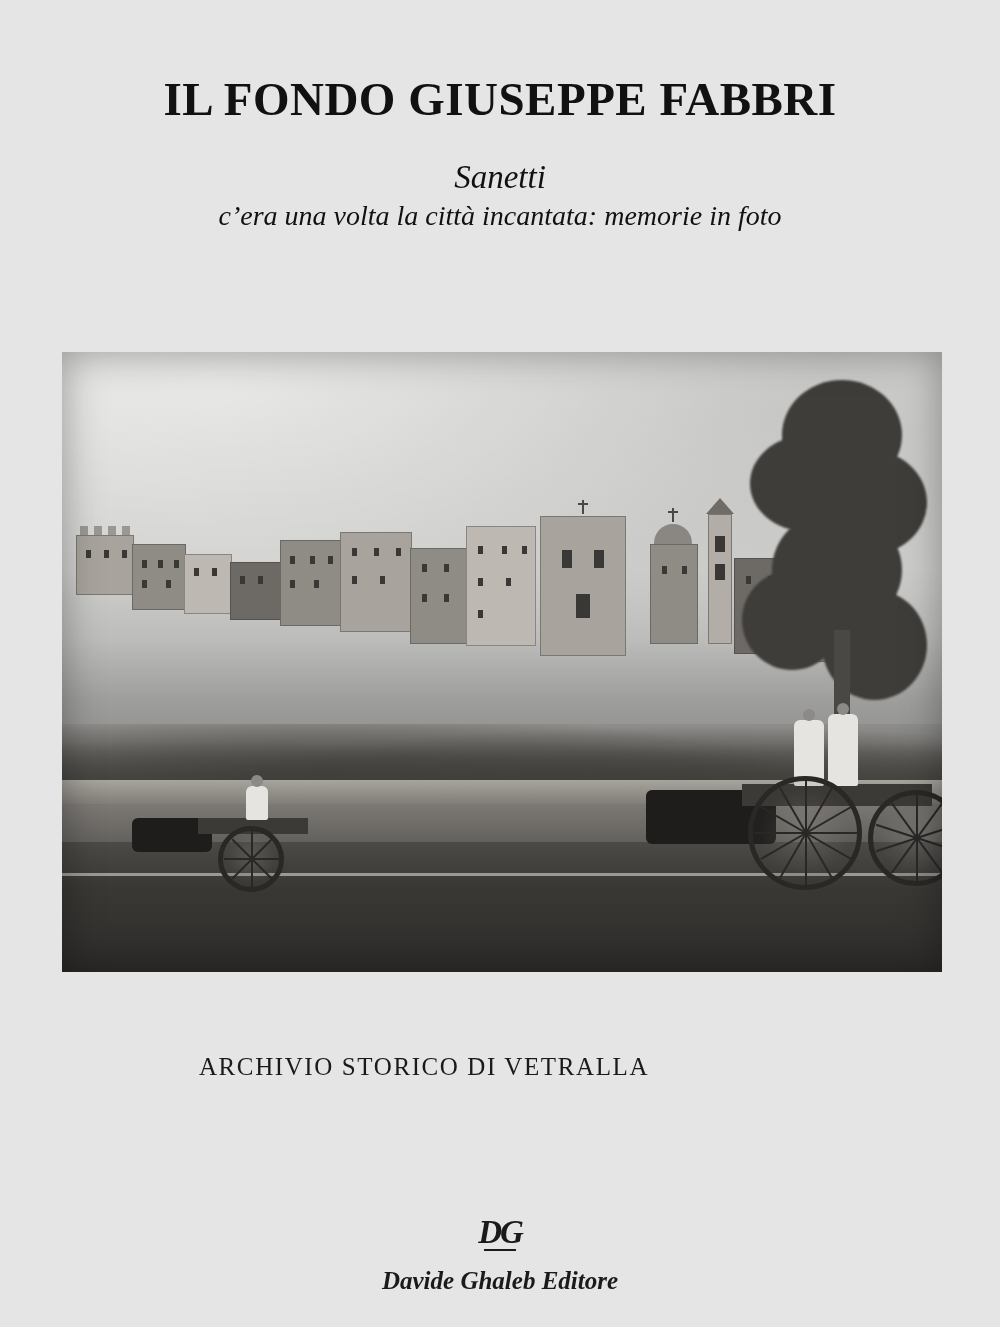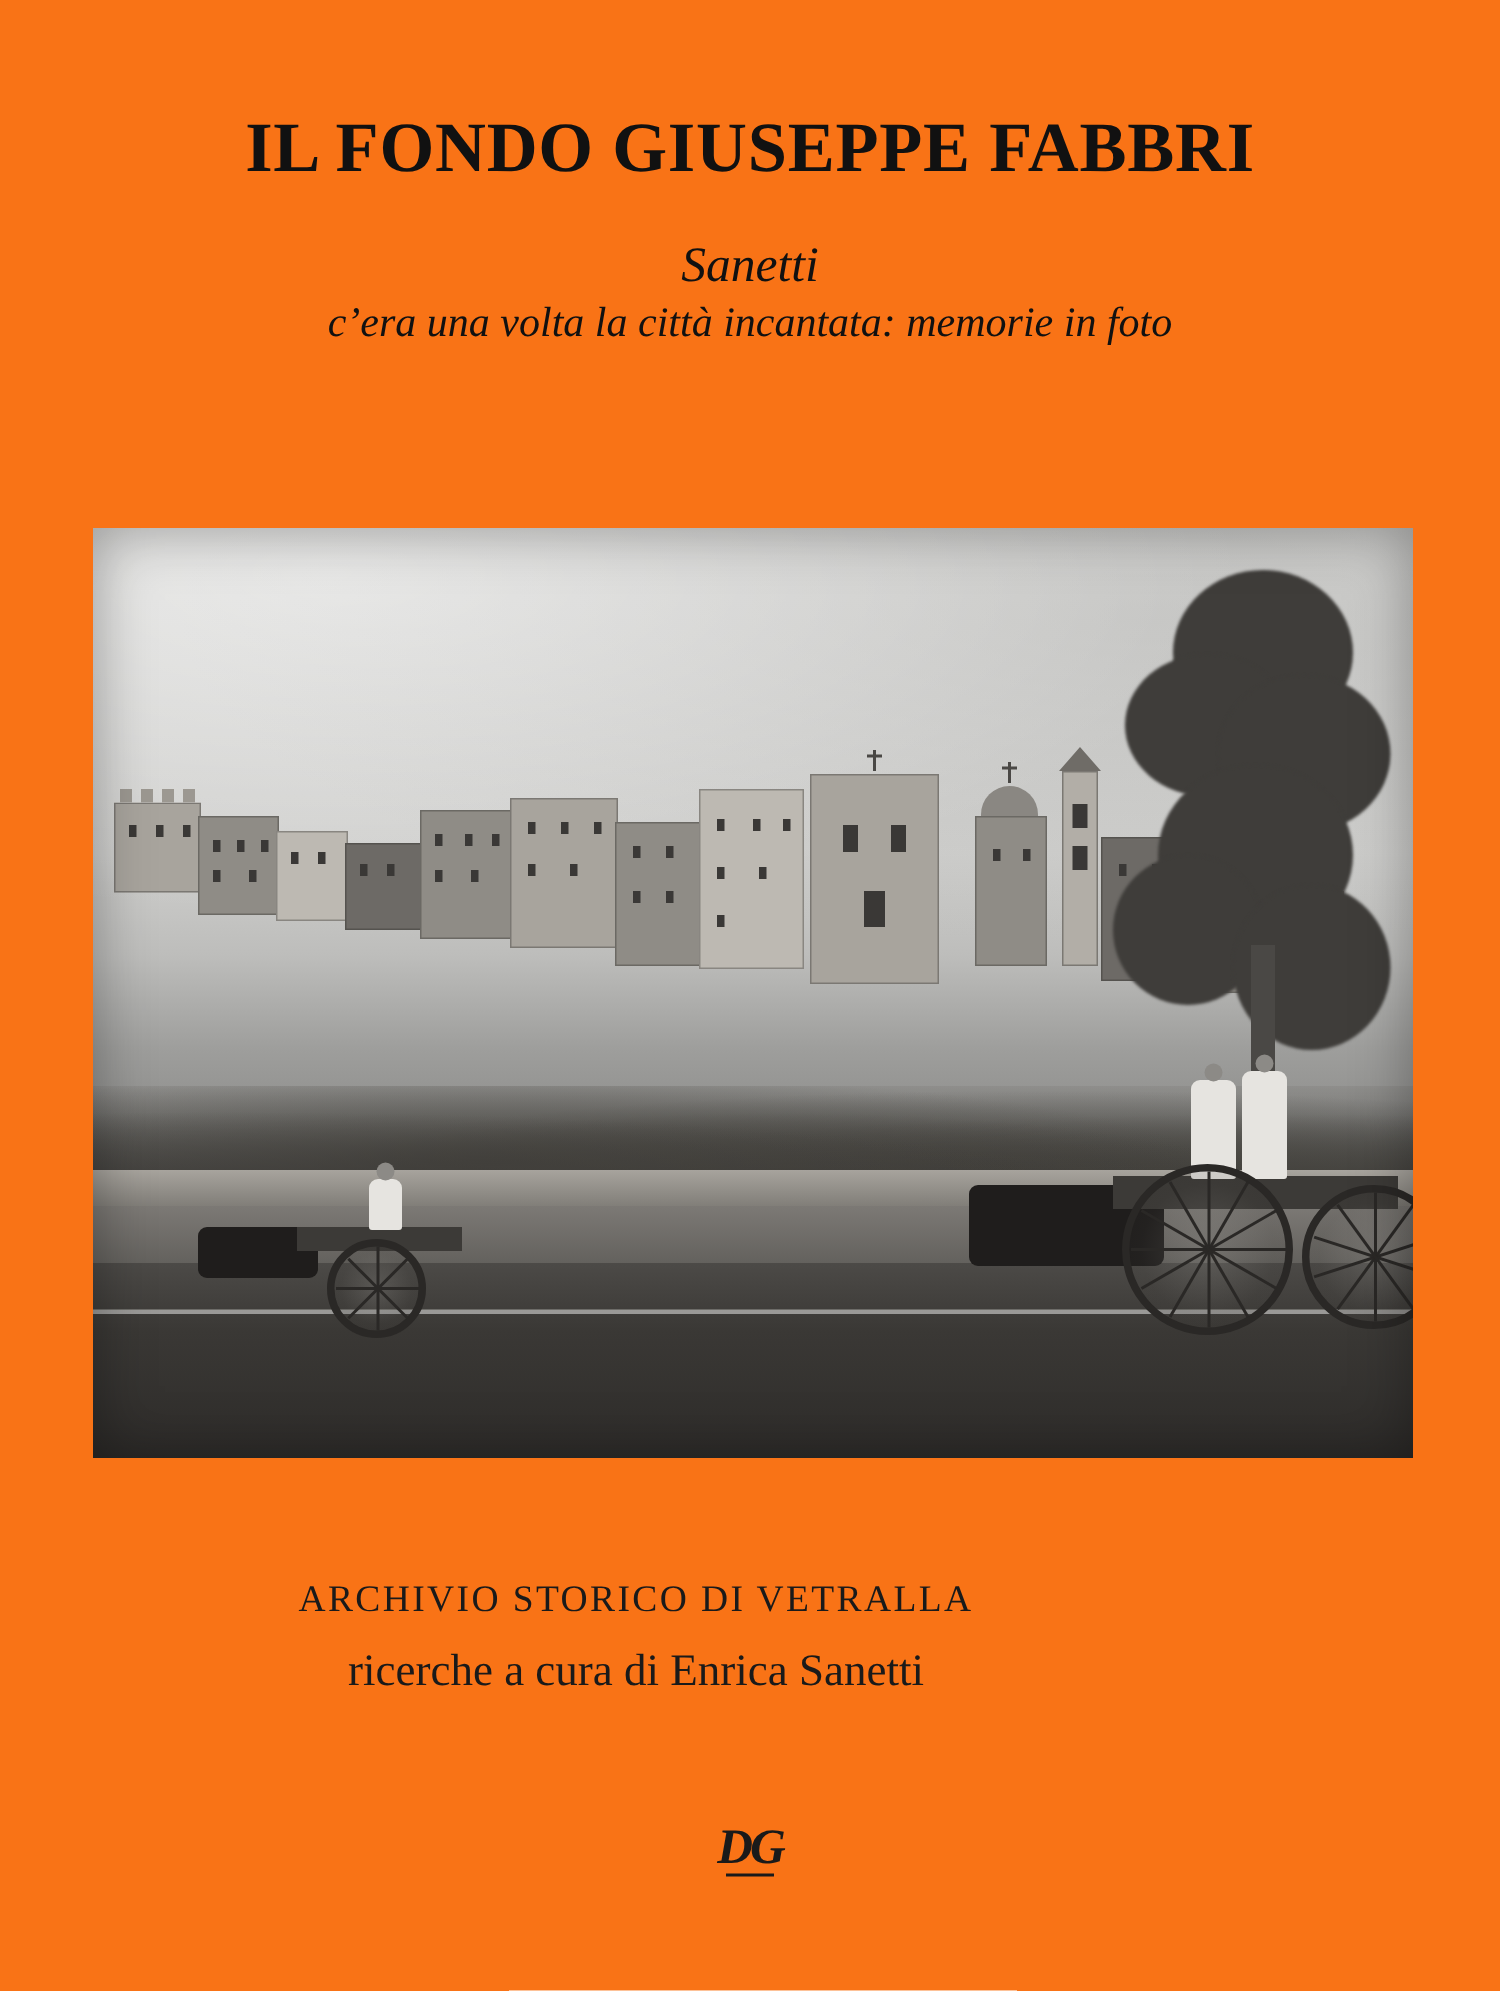--- a/index.html
+++ b/index.html
@@ -4,21 +4,21 @@
 <style>
   html, body {
     margin: 0;
     padding: 0;
     background: #ffffff;
   }
   .page {
     position: relative;
     width: 1000px;
     height: 1327px;
-    background: #f97316;
+    background: #e5e5e5;
     font-family: "Liberation Serif", serif;
     overflow: hidden;
   }
 
   
   .title-block {
     position: absolute;
     top: 74px;
     left: 0;
     width: 1000px;
@@ -481,20 +481,20 @@
           <div class="spoke" style="transform:rotate(144deg)"></div>
         </div>
       </div>
 
       <div class="photo-edge"></div>
     </div>
   </div>
 
   <div class="credits">
     <div class="credits-line-1">ARCHIVIO STORICO DI VETRALLA</div>
-    <div class="credits-line-2">ricerche a cura di Enrica Sanetti</div>
   </div>
 
   <div class="publisher">
     <div class="logo-mark">DG</div>
+    <div class="publisher-name">Davide Ghaleb Editore</div>
   </div>
 
 </div>
 
 </body></html>

